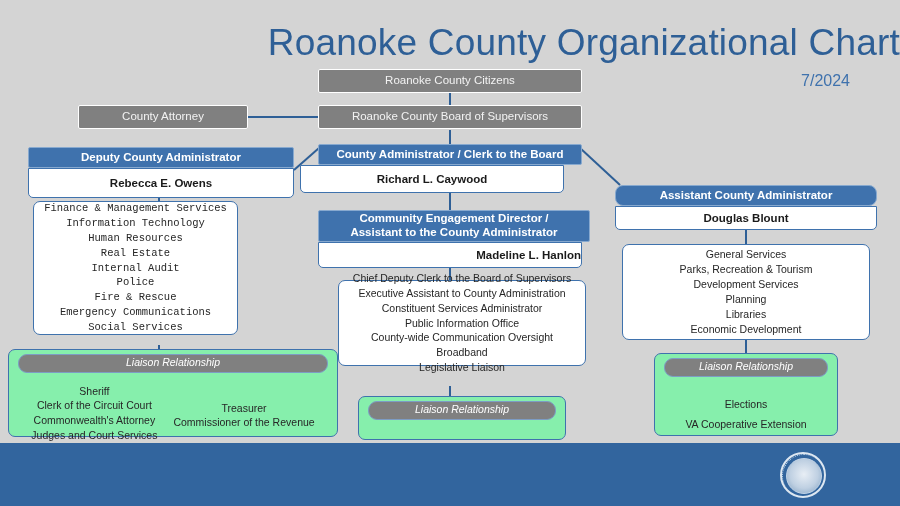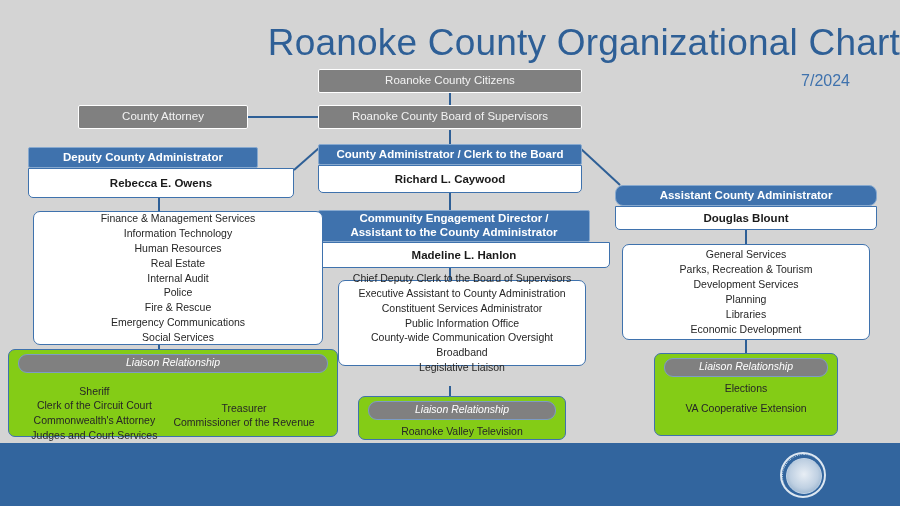--- a/index.html
+++ b/index.html
@@ -72,40 +72,40 @@
     color:#262626;
     font-size:10.5px;
     line-height:1.42;
     text-align:center;
     padding:4px 6px;
     display:flex;flex-direction:column;justify-content:center;
   }
   .list-box .spacer{height:5px;}
   .liaison-box{
     position:absolute;
-    background:#84cc16;
+    background:#86efac;
     border:1px solid #3f72ad;
     border-radius:7px;
     box-sizing:border-box;
   }
   .liaison-pill{
     background:#808080;
     border:1px solid #7d9cc4;
     border-radius:9px;
     color:#ffffff;
     font-size:10.5px;
     font-style:italic;
     text-align:center;
     padding:2px 0 3px 0;
     margin:4px 9px 0 9px;
     line-height:1.1;
   }
   .liaison-body{
     font-size:10.5px;color:#262626;line-height:1.42;text-align:center;
-    padding-top:4px;
+    padding-top:20px;
   }
   .two-col{display:flex;justify-content:center;gap:16px;padding-top:11px;}
   .two-col .col{display:flex;flex-direction:column;}
   .two-col .col.left{text-align:center;}
   .two-col .col.right{text-align:center;justify-content:flex-start;}
 
   
   .conn{position:absolute;background:#2e5f96;}
   .conn-v{width:2px;}
   .conn-h{height:2px;}
@@ -166,47 +166,47 @@
     <span>Roanoke County Board of Supervisors</span>
   </div>
 
   <div class="gray-box" style="left:78px;top:105px;width:170px;height:24px;">
     <span>County Attorney</span>
   </div>
 
   <div class="blue-hdr" style="left:318px;top:144px;width:264px;height:21px;">
     <span>County Administrator / Clerk to the Board</span>
   </div>
-  <div class="white-box" style="left:318px;top:165px;width:264px;height:28px;">
+  <div class="white-box" style="left:300px;top:165px;width:264px;height:28px;">
     <span>Richard L. Caywood</span>
   </div>
 
-  <div class="blue-hdr" style="left:28px;top:147px;width:230px;height:21px;justify-content:center;">
+  <div class="blue-hdr" style="left:28px;top:147px;width:266px;height:21px;justify-content:center;">
     <span>Deputy County Administrator</span>
   </div>
   <div class="white-box" style="left:28px;top:168px;width:266px;height:30px;">
     <span>Rebecca E. Owens</span>
   </div>
 
   <div class="blue-hdr" style="left:615px;top:185px;width:262px;height:21px;border-radius:8px;">
     <span>Assistant County Administrator</span>
   </div>
   <div class="white-box" style="left:615px;top:206px;width:262px;height:24px;">
     <span>Douglas Blount</span>
   </div>
 
   <div class="blue-hdr" style="left:318px;top:210px;width:272px;height:32px;flex-direction:column;">
     <span>Community Engagement Director /</span>
     <span>Assistant to the County Administrator</span>
   </div>
-  <div class="white-box" style="left:318px;top:242px;width:292px;height:26px;">
+  <div class="white-box" style="left:318px;top:242px;width:264px;height:26px;justify-content:flex-end;">
     <span>Madeline L. Hanlon</span>
   </div>
 
-  <div class="list-box" style="left:33px;top:211px;width:290px;height:134px;">
+  <div class="list-box" style="left:33px;top:201px;width:205px;height:134px;font-family:Liberation Mono, monospace;">
     <div>Finance &amp; Management Services</div>
     <div>Information Technology</div>
     <div>Human Resources</div>
     <div>Real Estate</div>
     <div>Internal Audit</div>
     <div>Police</div>
     <div>Fire &amp; Rescue</div>
     <div>Emergency Communications</div>
     <div>Social Services</div>
   </div>

